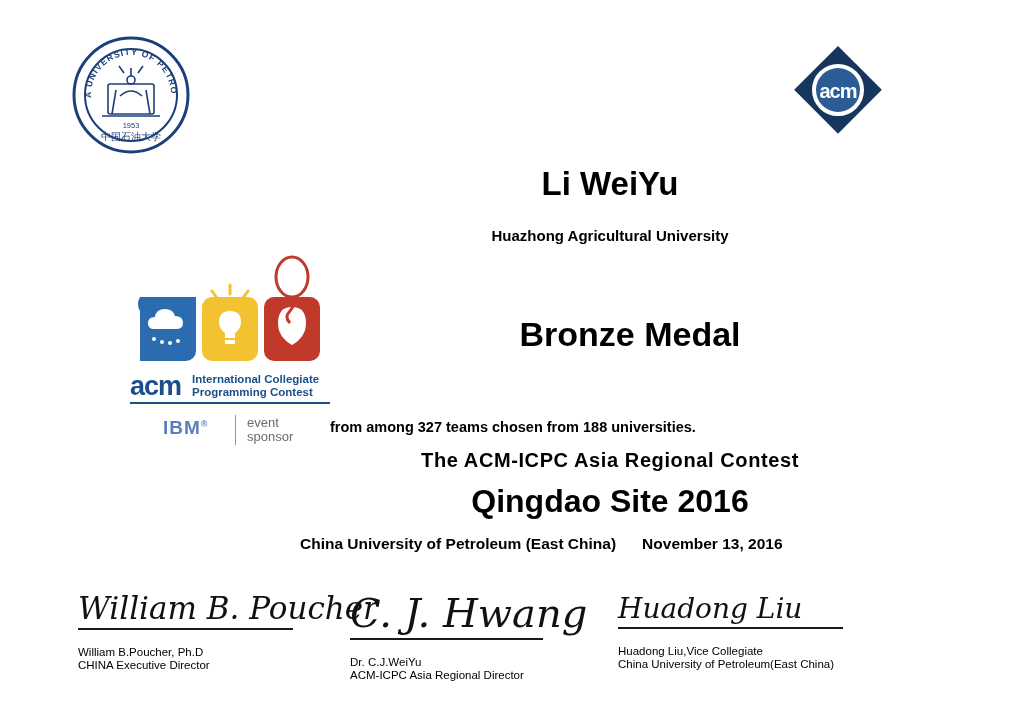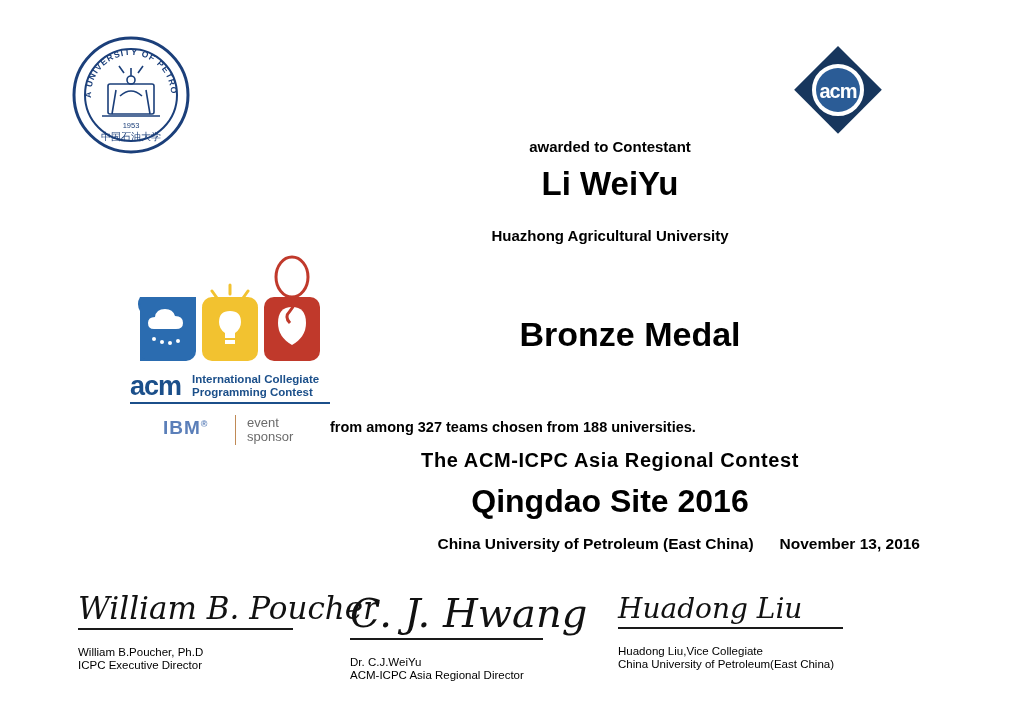--- a/index.html
+++ b/index.html
@@ -107,21 +107,21 @@
     width: 560px;
     text-align: center;
     font-size: 32px;
     font-weight: bold;
     color: #000;
   }
   .host-date {
     position: absolute;
     left: 300px; top: 535px;
     width: 620px;
-    text-align: right;
+    text-align: left;
     font-size: 15.5px;
     font-weight: bold;
     color: #000;
   }
   .host-date .gap { display: inline-block; width: 26px; }
 
   
   .icpc-block {
     position: absolute;
     left: 130px; top: 245px;
@@ -229,21 +229,20 @@
 
   <div class="acm-diamond">
     <svg width="96" height="96" viewBox="0 0 96 96">
       <rect x="48" y="4" width="62" height="62" transform="rotate(45 48 4)" fill="#17365d"></rect>
       <circle cx="48" cy="48" r="27" fill="#ffffff" stroke="#17365d" stroke-width="2"></circle>
       <circle cx="48" cy="48" r="22" fill="#2b5c96"></circle>
       <text x="48" y="56" font-size="20" fill="#ffffff" text-anchor="middle" font-family="Liberation Sans, sans-serif" font-weight="bold" letter-spacing="-1">acm</text>
     </svg>
   </div>
 
-  <div class="awarded-to">awarded to Contestant</div>
   <div class="recipient">Li WeiYu</div>
   <div class="affiliation">Huazhong Agricultural University</div>
 
   <div class="award">Bronze Medal</div>
 
   <div class="icpc-block">
     <div class="icpc-shapes">
       <svg width="205" height="130" viewBox="0 0 205 130">
 
         <path d="M10 52 h56 a0 0 0 0 1 0 0 v50 a14 14 0 0 1 -14 14 h-42 a0 0 0 0 1 0 0 v-50 a14 14 0 0 1 0 -14 z" fill="#2b6cb0"></path>
@@ -295,21 +294,21 @@
   <div class="site-line">Qingdao Site 2016</div>
   <div class="host-date">
     <span>China University of Petroleum (East China)</span><span class="gap"></span><span>November 13, 2016</span>
   </div>
 
   <div class="sig sig1">
     <div class="sig-script">William B. Poucher</div>
     <div class="sig-rule"></div>
     <div class="sig-name">
       <span>William B.Poucher, Ph.D</span><br>
-      <span>ICPC Executive Director</span>
+      <span>CHINA Executive Director</span>
     </div>
   </div>
 
   <div class="sig sig2">
     <div class="sig-script">C. J. Hwang</div>
     <div class="sig-rule"></div>
     <div class="sig-name">
       <span>Dr. C.J.WeiYu</span><br>
       <span>ACM-ICPC Asia Regional Director</span>
     </div>

